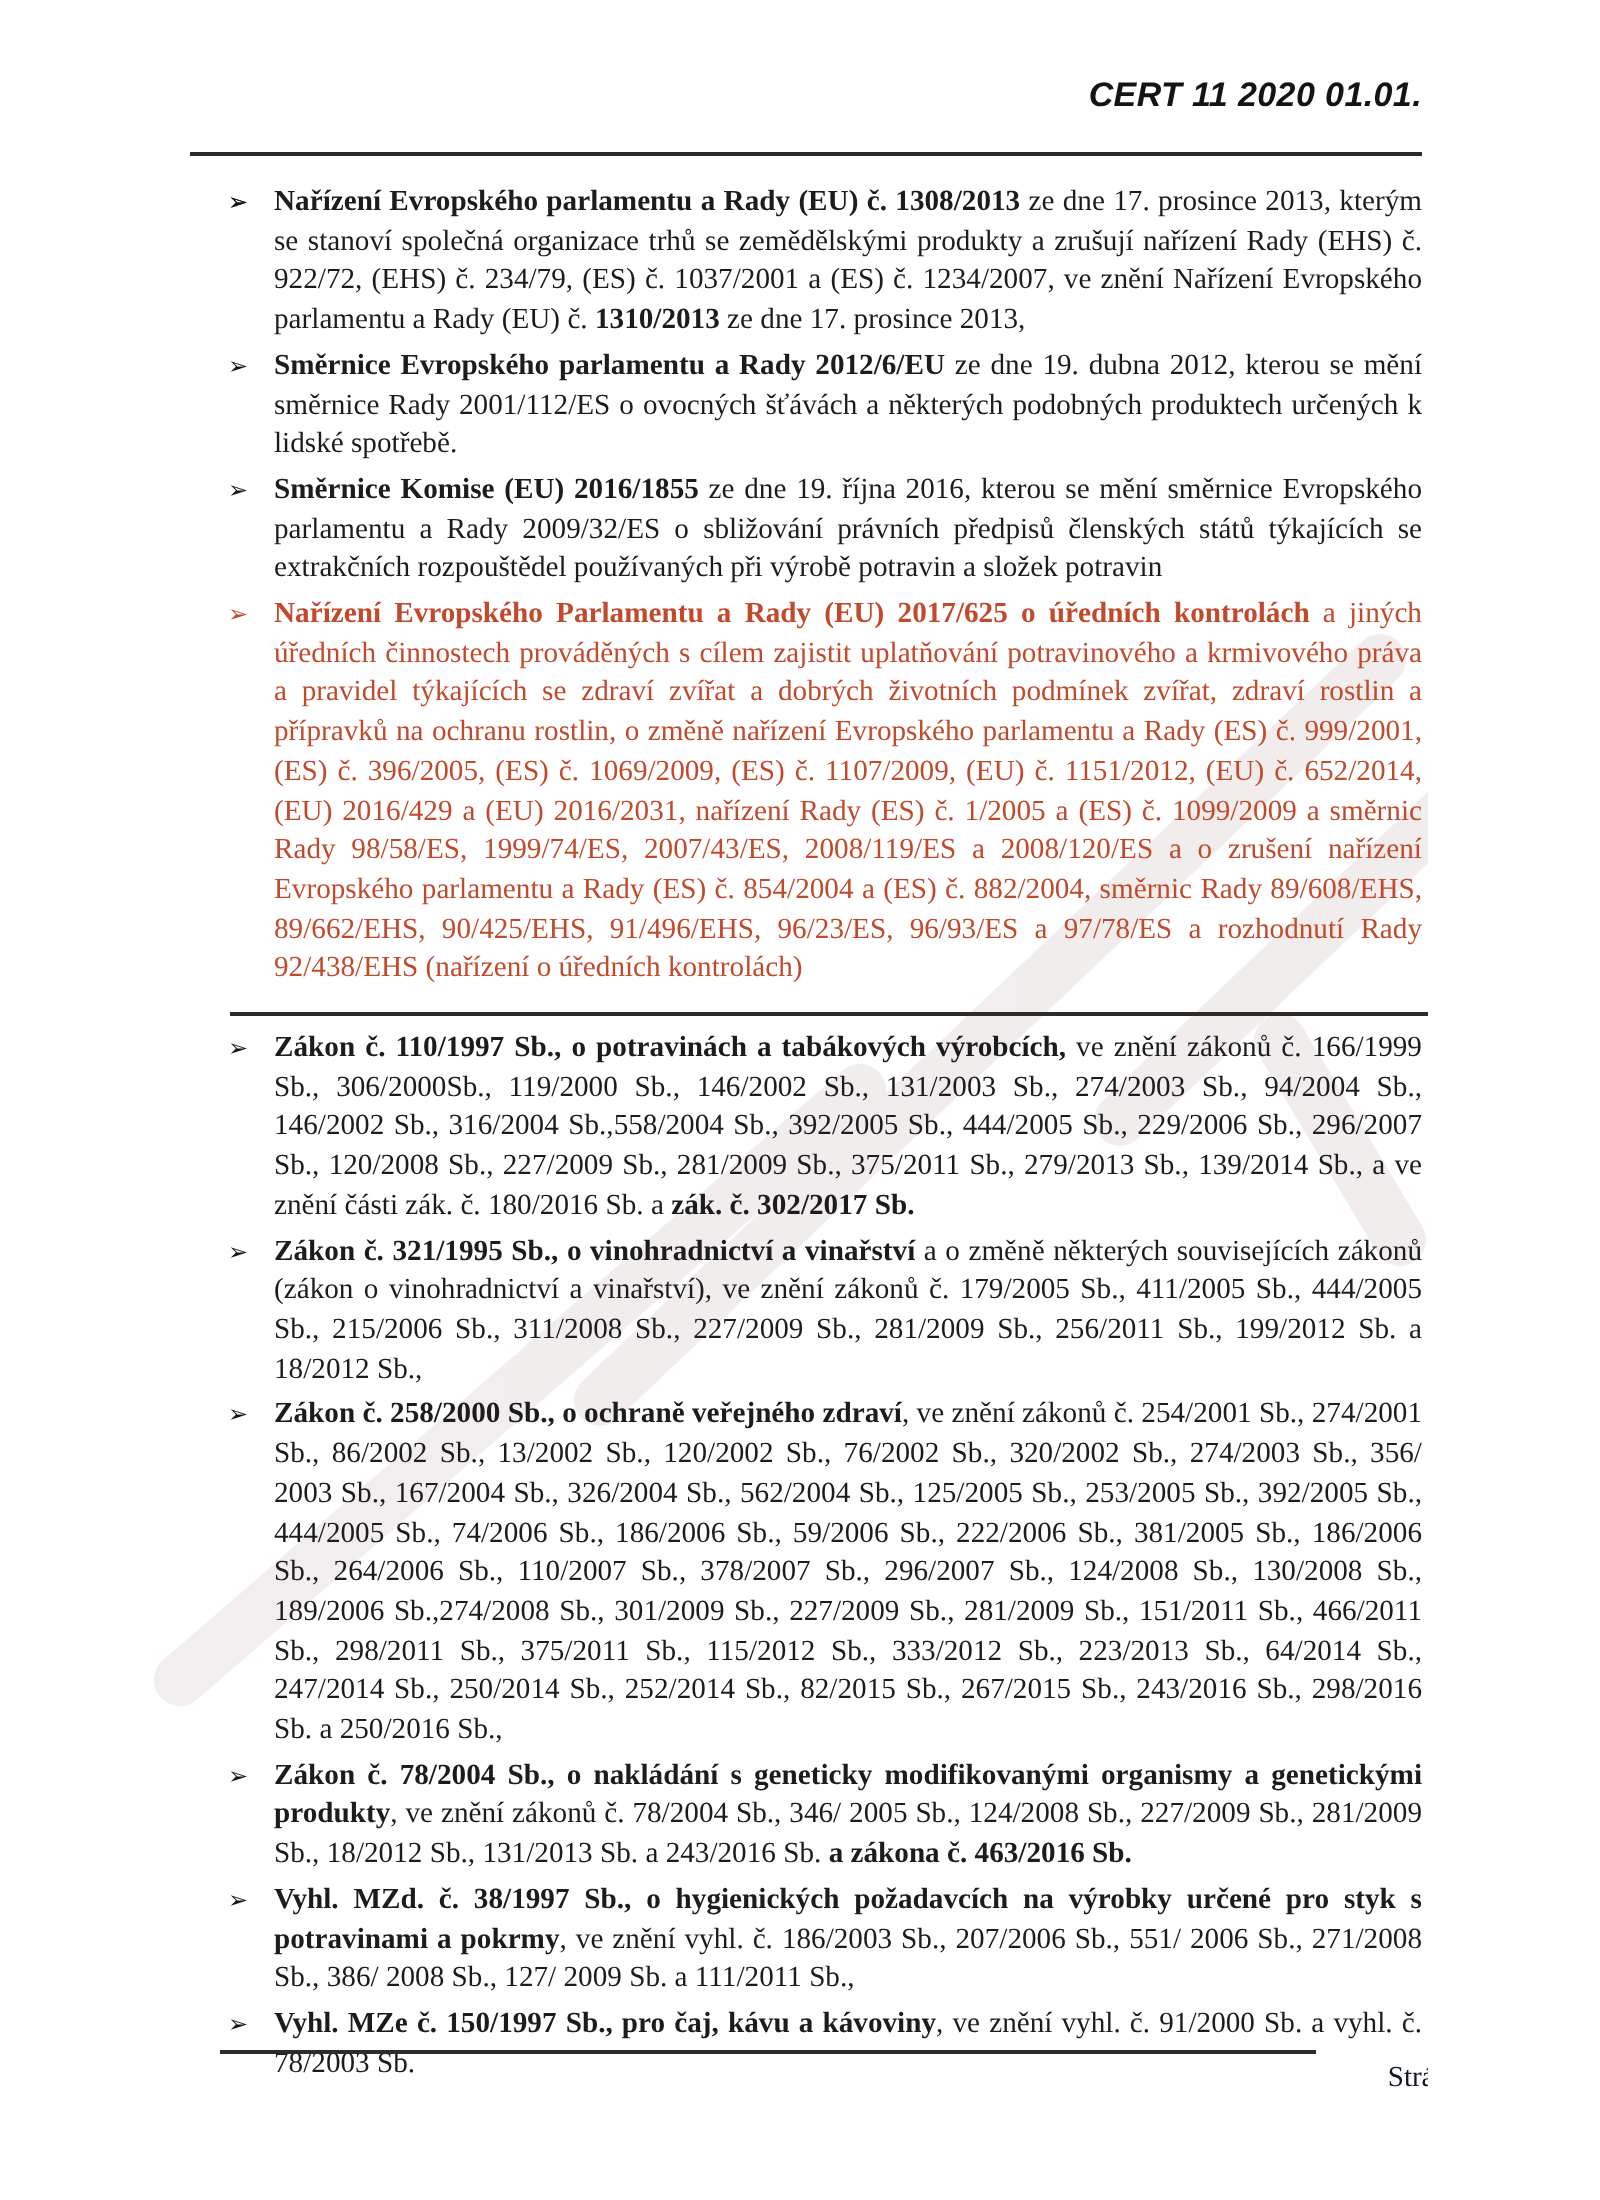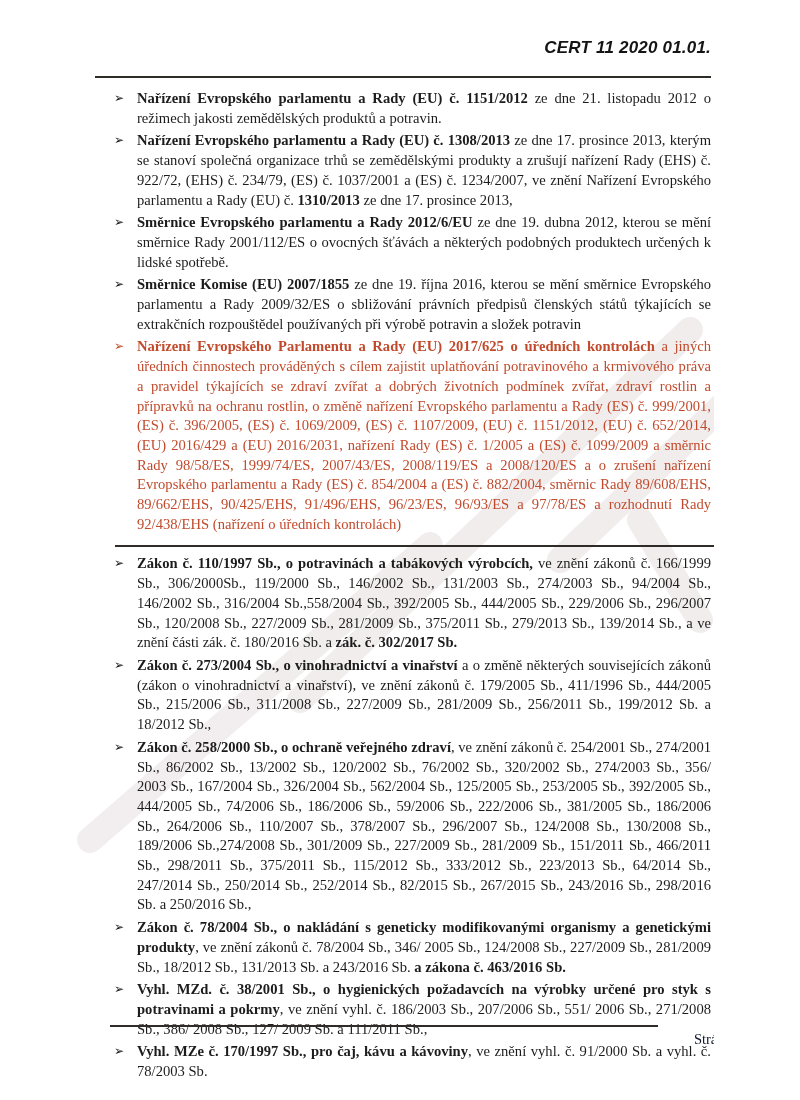--- a/index.html
+++ b/index.html
@@ -51,34 +51,34 @@
       <path d="M 640 520 L 700 620"></path>
     </g>
   </svg>
 
   <div class="doc-header">CERT 11 2020 01.01.</div>
 
   <div class="header-rule"></div>
 
   <div class="content">
       <div class="group">
-        <div class="item"><span class="marker">➢</span><span><span class="b">Nařízení Evropského parlamentu a Rady (EU) č. 1151/2012</span><span> ze dne 21. listopadu 2012 o režimech jakosti zemědělských produktů a potravin.</span></span></div>
+        <div class="item"><span class="marker">➢</span></div>
         <div class="item"><span class="marker">➢</span><span><span class="b">Nařízení Evropského parlamentu a Rady (EU) č. 1308/2013</span><span> ze dne 17. prosince 2013, kterým se stanoví společná organizace trhů se zemědělskými produkty a zrušují nařízení Rady (EHS) č. 922/72, (EHS) č. 234/79, (ES) č. 1037/2001 a (ES) č. 1234/2007, ve znění Nařízení Evropského parlamentu a Rady (EU) č. </span><span class="b">1310/2013</span><span> ze dne 17. prosince 2013,</span></span></div>
         <div class="item"><span class="marker">➢</span><span><span class="b">Směrnice Evropského parlamentu a Rady 2012/6/EU</span><span> ze dne 19. dubna 2012, kterou se mění směrnice Rady 2001/112/ES o ovocných šťávách a některých podobných produktech určených k lidské spotřebě.</span></span></div>
-        <div class="item"><span class="marker">➢</span><span><span class="b">Směrnice Komise (EU) 2007/1855</span><span> ze dne 19. října 2016, kterou se mění směrnice Evropského parlamentu a Rady 2009/32/ES o sbližování právních předpisů členských států týkajících se extrakčních rozpouštědel používaných při výrobě potravin a složek potravin</span></span></div>
+        <div class="item"><span class="marker">➢</span><span><span class="b">Směrnice Komise (EU) 2016/1855</span><span> ze dne 19. října 2016, kterou se mění směrnice Evropského parlamentu a Rady 2009/32/ES o sbližování právních předpisů členských států týkajících se extrakčních rozpouštědel používaných při výrobě potravin a složek potravin</span></span></div>
         <div class="item red"><span class="marker">➢</span><span><span class="b">Nařízení Evropského Parlamentu a Rady (EU) 2017/625 o úředních kontrolách</span><span> a jiných úředních činnostech prováděných s cílem zajistit uplatňování potravinového a krmivového práva a pravidel týkajících se zdraví zvířat a dobrých životních podmínek zvířat, zdraví rostlin a přípravků na ochranu rostlin, o změně nařízení Evropského parlamentu a Rady (ES) č. 999/2001, (ES) č. 396/2005, (ES) č. 1069/2009, (ES) č. 1107/2009, (EU) č. 1151/2012, (EU) č. 652/2014, (EU) 2016/429 a (EU) 2016/2031, nařízení Rady (ES) č. 1/2005 a (ES) č. 1099/2009 a směrnic Rady 98/58/ES, 1999/74/ES, 2007/43/ES, 2008/119/ES a 2008/120/ES a o zrušení nařízení Evropského parlamentu a Rady (ES) č. 854/2004 a (ES) č. 882/2004, směrnic Rady 89/608/EHS, 89/662/EHS, 90/425/EHS, 91/496/EHS, 96/23/ES, 96/93/ES a 97/78/ES a rozhodnutí Rady 92/438/EHS (nařízení o úředních kontrolách)</span></span></div>
       </div>
       <div class="mid-rule"></div>
       <div class="group">
         <div class="item"><span class="marker">➢</span><span><span class="b">Zákon č. 110/1997 Sb., o potravinách a tabákových výrobcích,</span><span> ve znění zákonů č. 166/1999 Sb., 306/2000Sb., 119/2000 Sb., 146/2002 Sb., 131/2003 Sb., 274/2003 Sb., 94/2004 Sb., 146/2002 Sb., 316/2004 Sb.,558/2004 Sb., 392/2005 Sb., 444/2005 Sb., 229/2006 Sb., 296/2007 Sb., 120/2008 Sb., 227/2009 Sb., 281/2009 Sb., 375/2011 Sb., 279/2013 Sb., 139/2014 Sb., a ve znění části zák. č. 180/2016 Sb. a </span><span class="b">zák. č. 302/2017 Sb.</span></span></div>
-        <div class="item"><span class="marker">➢</span><span><span class="b">Zákon č. 273/2004 Sb., o vinohradnictví a vinařství</span><span> a o změně některých souvisejících zákonů (zákon o vinohradnictví a vinařství), ve znění zákonů č. 179/2005 Sb., 411/1996 Sb., 444/2005 Sb., 215/2006 Sb., 311/2008 Sb., 227/2009 Sb., 281/2009 Sb., 256/2011 Sb., 199/2012 Sb. a 18/2012 Sb.,</span></span></div>
+        <div class="item"><span class="marker">➢</span><span><span class="b">Zákon č. 321/1995 Sb., o vinohradnictví a vinařství</span><span> a o změně některých souvisejících zákonů (zákon o vinohradnictví a vinařství), ve znění zákonů č. 179/2005 Sb., 411/2005 Sb., 444/2005 Sb., 215/2006 Sb., 311/2008 Sb., 227/2009 Sb., 281/2009 Sb., 256/2011 Sb., 199/2012 Sb. a 18/2012 Sb.,</span></span></div>
         <div class="item"><span class="marker">➢</span><span><span class="b">Zákon č. 258/2000 Sb., o ochraně veřejného zdraví</span><span>, ve znění zákonů č. 254/2001 Sb., 274/2001 Sb., 86/2002 Sb., 13/2002 Sb., 120/2002 Sb., 76/2002 Sb., 320/2002 Sb., 274/2003 Sb.,  356/ 2003 Sb., 167/2004 Sb., 326/2004 Sb.,  562/2004 Sb., 125/2005 Sb., 253/2005 Sb., 392/2005 Sb.,  444/2005 Sb., 74/2006 Sb., 186/2006 Sb., 59/2006 Sb., 222/2006 Sb., 381/2005 Sb., 186/2006 Sb., 264/2006 Sb., 110/2007 Sb., 378/2007 Sb.,  296/2007 Sb., 124/2008 Sb., 130/2008 Sb., 189/2006 Sb.,274/2008 Sb., 301/2009 Sb., 227/2009 Sb., 281/2009 Sb., 151/2011 Sb., 466/2011 Sb., 298/2011 Sb., 375/2011 Sb., 115/2012 Sb., 333/2012 Sb., 223/2013 Sb., 64/2014 Sb., 247/2014 Sb., 250/2014 Sb., 252/2014 Sb., 82/2015 Sb., 267/2015 Sb., 243/2016 Sb., 298/2016 Sb. a 250/2016 Sb.,</span></span></div>
         <div class="item"><span class="marker">➢</span><span><span class="b">Zákon č. 78/2004 Sb., o nakládání s geneticky modifikovanými organismy a genetickými produkty</span><span>, ve znění zákonů č. 78/2004 Sb., 346/ 2005 Sb., 124/2008 Sb., 227/2009 Sb., 281/2009 Sb., 18/2012 Sb., 131/2013 Sb. a 243/2016 Sb. </span><span class="b">a zákona č. 463/2016 Sb.</span></span></div>
-        <div class="item"><span class="marker">➢</span><span><span class="b">Vyhl. MZd. č. 38/2001 Sb., o hygienických požadavcích na výrobky určené pro styk s potravinami a pokrmy</span><span>, ve znění vyhl. č. 186/2003 Sb., 207/2006 Sb., 551/ 2006 Sb., 271/2008 Sb., 386/ 2008 Sb., 127/ 2009 Sb. a  111/2011 Sb.,</span></span></div>
-        <div class="item"><span class="marker">➢</span><span><span class="b">Vyhl. MZe č. 170/1997 Sb., pro čaj, kávu a kávoviny</span><span>, ve znění vyhl. č. 91/2000 Sb. a vyhl. č. 78/2003 Sb.</span></span></div>
+        <div class="item"><span class="marker">➢</span><span><span class="b">Vyhl. MZd. č. 38/1997 Sb., o hygienických požadavcích na výrobky určené pro styk s potravinami a pokrmy</span><span>, ve znění vyhl. č. 186/2003 Sb., 207/2006 Sb., 551/ 2006 Sb., 271/2008 Sb., 386/ 2008 Sb., 127/ 2009 Sb. a  111/2011 Sb.,</span></span></div>
+        <div class="item"><span class="marker">➢</span><span><span class="b">Vyhl. MZe č. 150/1997 Sb., pro čaj, kávu a kávoviny</span><span>, ve znění vyhl. č. 91/2000 Sb. a vyhl. č. 78/2003 Sb.</span></span></div>
       </div>
     </div>
 
   <div class="footer-rule"></div>
 
   <div class="page-footer"><span>Stránka </span><span class="b">3</span><span> z </span><span class="b">5</span></div>
 
 </div>
 
 </body></html>

